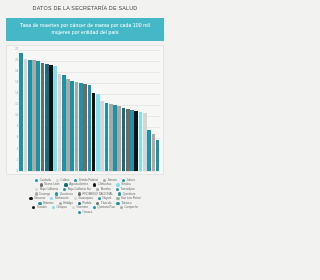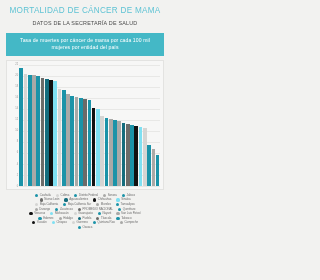--- a/index.html
+++ b/index.html
@@ -115,21 +115,20 @@
     color:#6d6d6d;
     line-height:1;
     letter-spacing:-.05px;
   }
 </style>
 </head>
 <body>
 
 <div class="page">
 
-  <div class="title">MORTALIDAD DE CÁNCER DE MAMA</div>
   <div class="subtitle">DATOS DE LA SECRETARÍA DE SALUD</div>
   <div class="banner">Tasa de muertes por cáncer de mama por cada 100 mil mujeres por entidad del país</div>
 
   <div class="card">
     <div class="plot">
       <div class="yaxis">
           <div class="ytick" style="top: 100%;">0</div>
           <div class="ytick" style="top: 90.9091%;">2</div>
           <div class="ytick" style="top: 81.8182%;">4</div>
           <div class="ytick" style="top: 72.7273%;">6</div>

